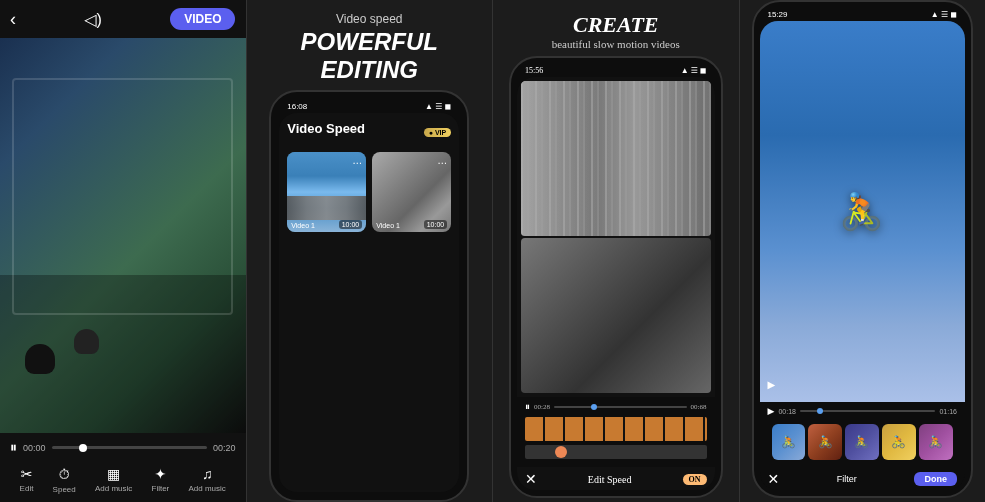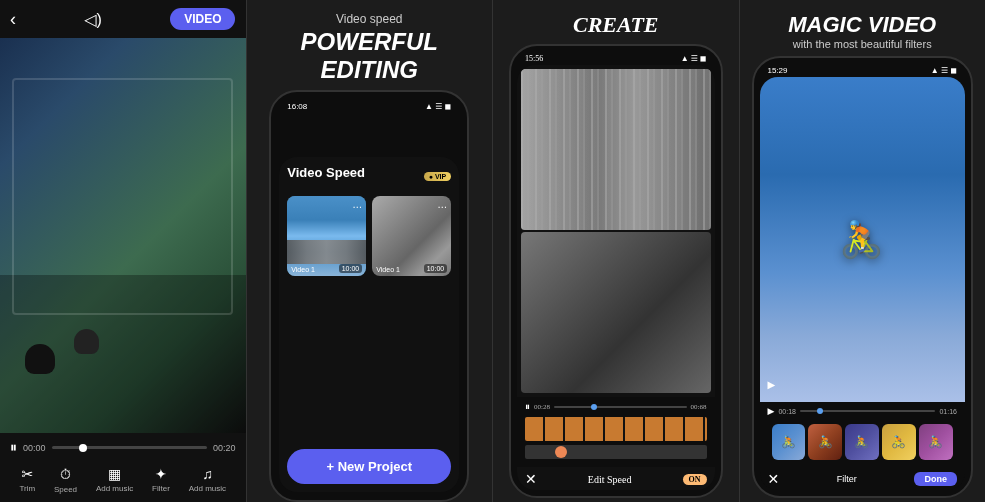--- a/index.html
+++ b/index.html
@@ -167,21 +167,20 @@
     .p2-phone-frame {
       background: #0d0d0d;
       border-radius: 28px;
       border: 2px solid #333;
       width: 200px;
       flex: 1;
       display: flex;
       flex-direction: column;
       overflow: hidden;
       padding: 8px;
-      gap: 44px;
     }
     .p2-phone-statusbar {
       display: flex;
       justify-content: space-between;
       padding: 2px 8px;
       font-size: 8px;
       color: #fff;
     }
     .p2-phone-screen {
       flex: 1;
@@ -590,21 +589,21 @@
       <span class="p1-play-icon">⏸</span>
       <span class="p1-time">00:00</span>
       <div class="p1-progress-bar">
         <div class="p1-progress-dot"></div>
       </div>
       <span class="p1-time">00:20</span>
     </div>
     <div class="p1-toolbar">
       <div class="p1-tool">
         <span class="p1-tool-icon">✂</span>
-        <span class="p1-tool-label">Trim</span>
+        <span class="p1-tool-label">Edit</span>
       </div>
       <div class="p1-tool">
         <span class="p1-tool-icon">⏱</span>
         <span class="p1-tool-label">Speed</span>
       </div>
       <div class="p1-tool">
         <span class="p1-tool-icon">▦</span>
         <span class="p1-tool-label">Add music</span>
       </div>
       <div class="p1-tool">
@@ -644,29 +643,29 @@
             <span class="p2-thumb-label">Video 1</span>
             <span class="p2-thumb-time">10:00</span>
           </div>
           <div class="p2-thumb p2-thumb-2">
             <div class="car-img"></div>
             <span class="p2-thumb-menu">…</span>
             <span class="p2-thumb-label">Video 1</span>
             <span class="p2-thumb-time">10:00</span>
           </div>
         </div>
-        <button class="p2-new-project-btn">+ New Project</button>
       </div>
     </div>
   </div>
 </div>
 
 <div class="panel panel-3">
   <div class="p3-header">
     <div class="p3-title">CREATE</div>
+    <div class="p3-subtitle">beautiful slow motion videos</div>
   </div>
   <div class="p3-phone-frame">
     <div class="p3-phone-statusbar">
       <span>15:56</span>
       <span>▲ ☰ ◼</span>
     </div>
     <div class="p3-screen">
       <div class="p3-video-collage">
         <div class="p3-vid-row p3-vid-motion">
           <div class="motion-blur"></div>
@@ -692,24 +691,20 @@
       <div class="p3-bottom-bar">
         <span class="p3-close-icon">✕</span>
         <span class="p3-edit-label">Edit Speed</span>
         <span class="p3-on-badge">ON</span>
       </div>
     </div>
   </div>
 </div>
 
 <div class="panel panel-4">
-  <div class="p4-header">
-    <div class="p4-title">MAGIC VIDEO</div>
-    <div class="p4-subtitle">with the most beautiful filters</div>
-  </div>
   <div class="p4-phone-frame">
     <div class="p4-phone-statusbar">
       <span>15:29</span>
       <span>▲ ☰ ◼</span>
     </div>
     <div class="p4-screen">
       <div class="p4-video-area">
         <div class="p4-cyclist">🚴</div>
         <span class="p4-play-overlay">▶</span>
       </div>

